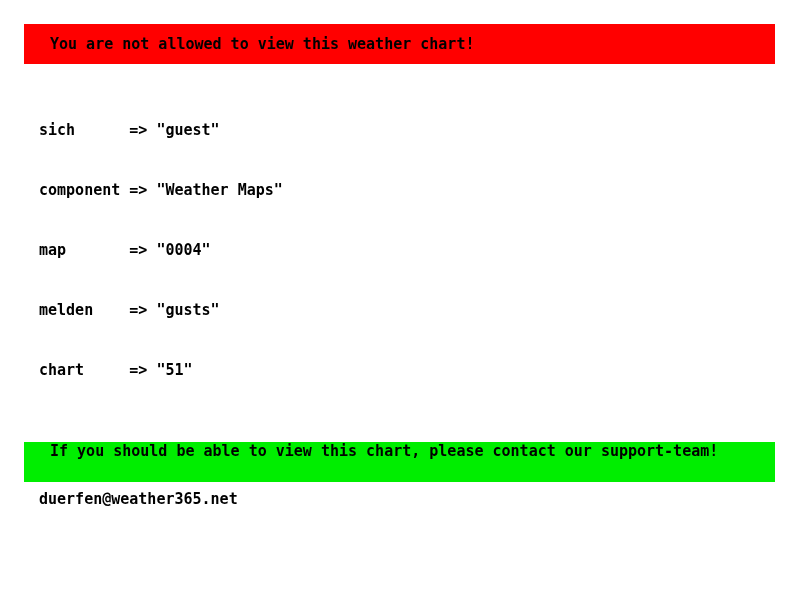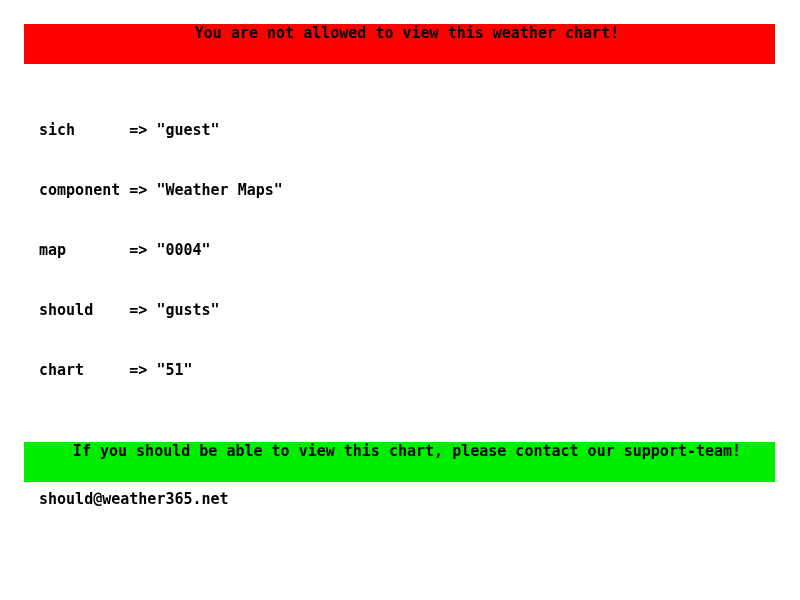--- a/index.html
+++ b/index.html
@@ -16,23 +16,23 @@
     color: #000000;
     overflow: hidden;
   }
   .content {
     padding: 24px 0 0 24px;
   }
   .banner {
     width: 751px;
     height: 40px;
     box-sizing: border-box;
-    padding-left: 15px;
+    padding-left: 26px;
     display: flex;
-    flex-direction: row;
+    flex-direction: column;
     justify-content: center;
     line-height: 19px;
     white-space: pre;
   }
   .banner.red { background: #ff0000; }
   .banner.green { background: #00ee00; margin-top: 22px; }
   .details {
     margin: 16px 0 0 15px;
     line-height: 20px;
     white-space: pre;
@@ -61,25 +61,25 @@
 <div class="content">
 
   <div class="banner red" style="background: rgb(255, 0, 0);">
     <div>You are not allowed to view this weather chart!</div>
   </div>
 
   <div class="details">
     <div class="row"><span class="k">sich</span><span class="a">=&gt;</span><span class="v">"guest"</span></div>
     <div class="row"><span class="k">component</span><span class="a">=&gt;</span><span class="v">"Weather Maps"</span></div>
     <div class="row"><span class="k">map</span><span class="a">=&gt;</span><span class="v">"0004"</span></div>
-    <div class="row"><span class="k">should</span><span class="a">=&gt;</span><span class="v">"gusts"</span></div>
+    <div class="row"><span class="k">melden</span><span class="a">=&gt;</span><span class="v">"gusts"</span></div>
     <div class="row"><span class="k">chart</span><span class="a">=&gt;</span><span class="v">"51"</span></div>
   </div>
 
-  <div class="banner green" style="background: rgb(0, 238, 0);">
+  <div class="banner green" style="background: rgb(0, 238, 0); justify-content: space-between;">
     <div>If you should be able to view this chart, please contact our support-team!</div>
   </div>
 
   <div class="footer">
-    <span>should@weather365.net</span>
+    <span>duerfen@weather365.net</span>
   </div>
 
 </div>
 
 </body></html>

